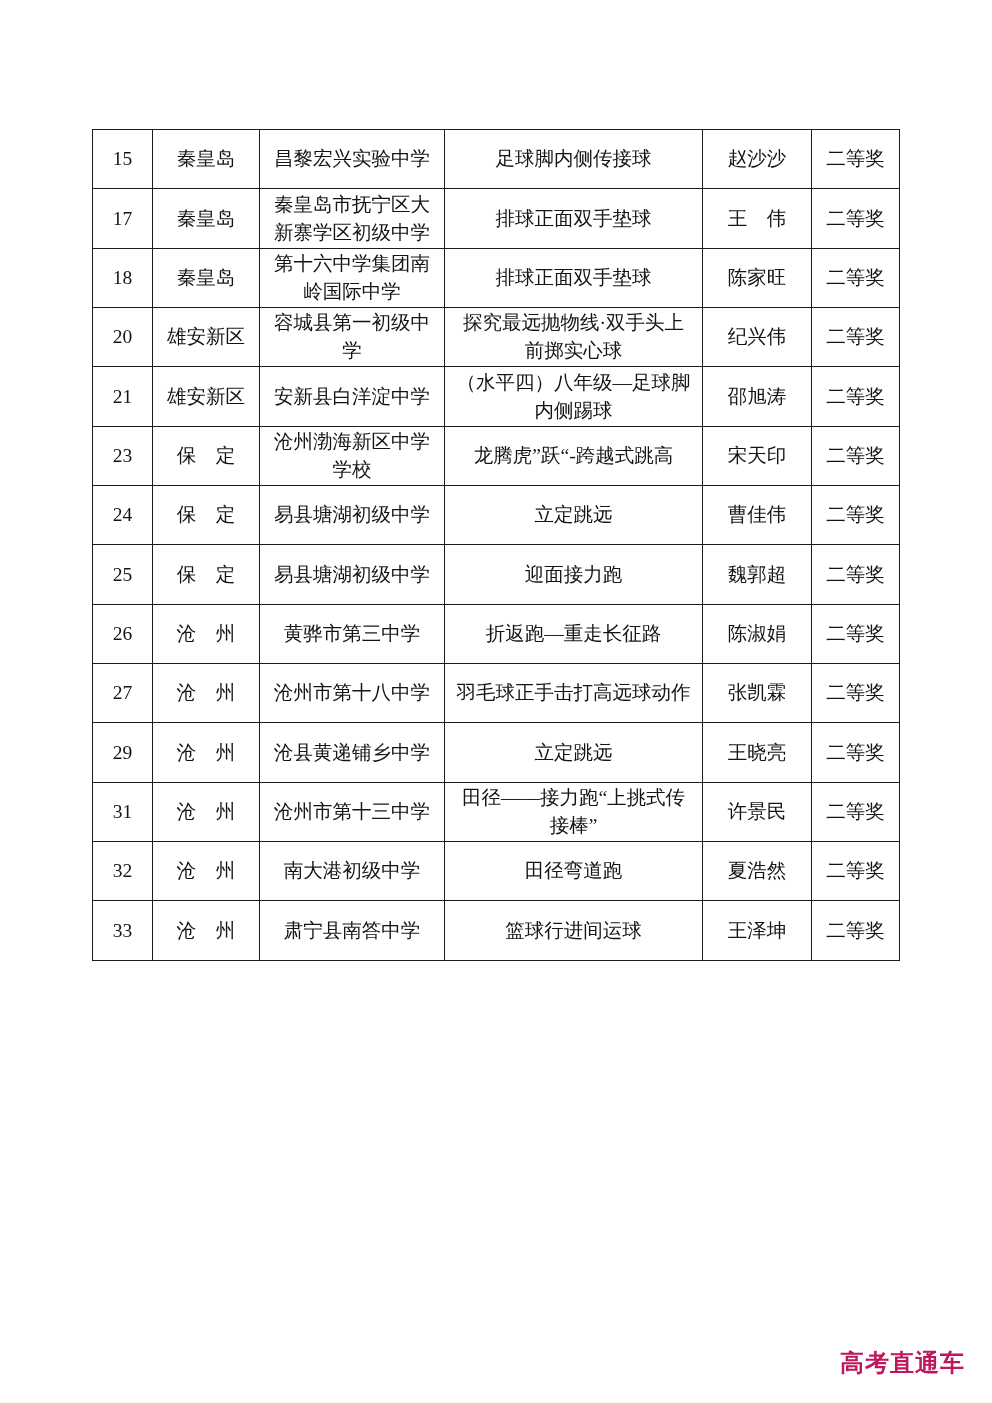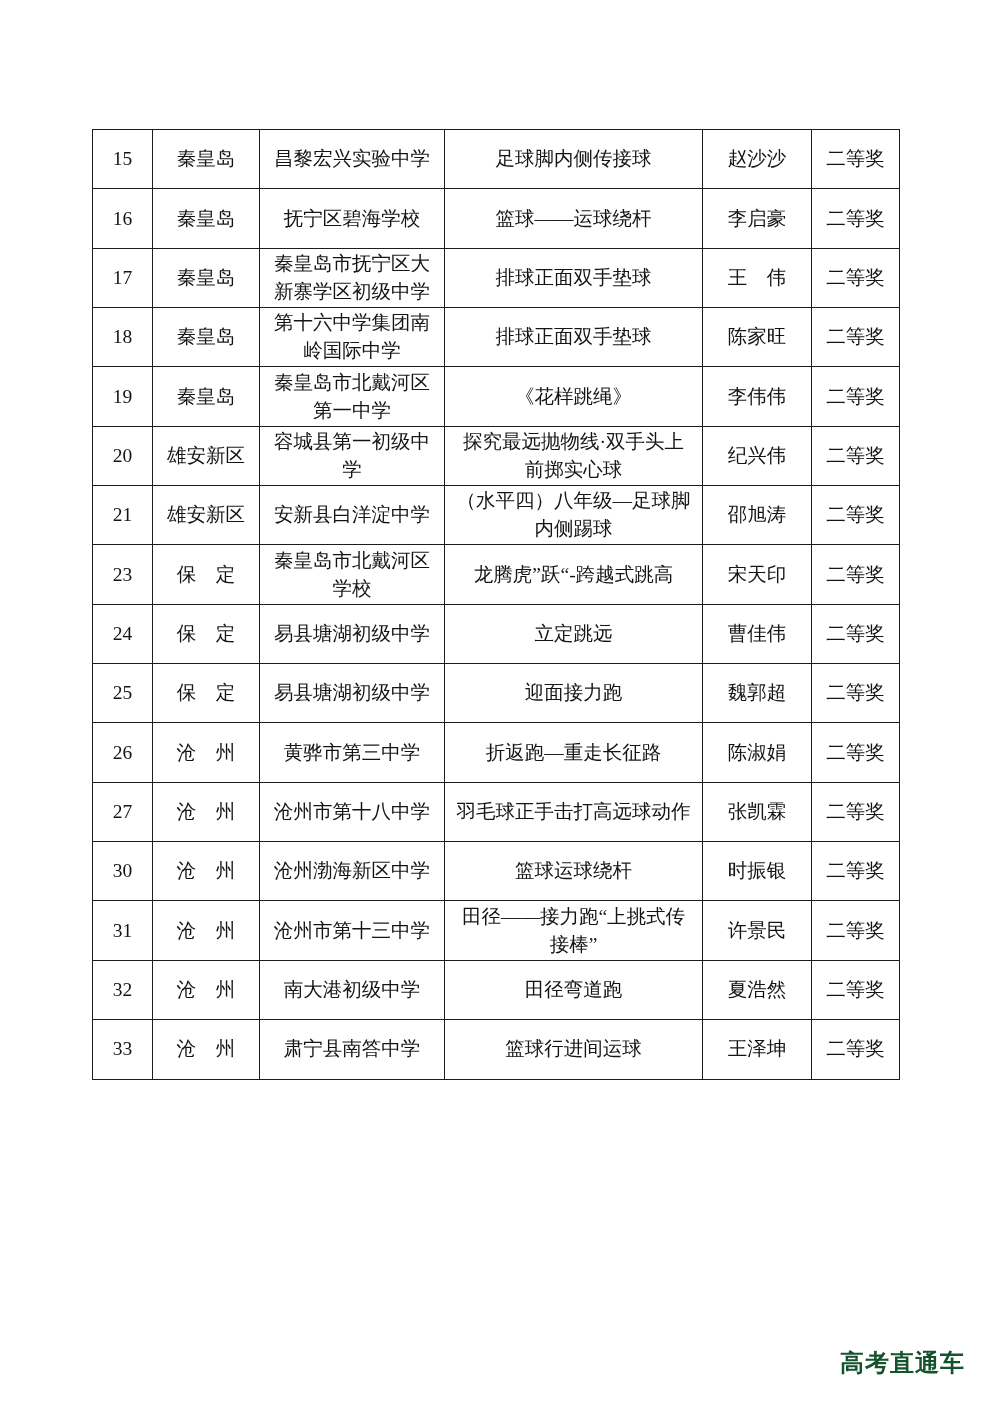--- a/index.html
+++ b/index.html
@@ -41,21 +41,21 @@
   col.c-topic  { width: 258px; }
   col.c-name   { width: 109px; }
   col.c-award  { width: 88px; }
   .watermark {
     position: absolute;
     top: 1347px;
     right: 27px;
     font-family: "Liberation Sans", "DejaVu Sans", sans-serif;
     font-size: 24px;
     font-weight: bold;
-    color: #14532d;
+    color: #be185d;
     text-shadow: 1px 1px 0 #ffffff;
     letter-spacing: 1px;
   }
 </style>
 </head>
 <body>
 
 <div class="page">
 
   <table class="awards">
@@ -70,52 +70,35 @@
     <tbody>
         <tr>
           <td>15</td>
           <td>秦皇岛</td>
           <td>昌黎宏兴实验中学</td>
           <td>足球脚内侧传接球</td>
           <td>赵沙沙</td>
           <td>二等奖</td>
         </tr>
         <tr>
-          <td>16</td>
-          <td>秦皇岛</td>
-          <td>抚宁区碧海学校</td>
-          <td>篮球——运球绕杆</td>
-          <td>李启豪</td>
-          <td>二等奖</td>
-        </tr>
-        <tr>
           <td>17</td>
           <td>秦皇岛</td>
           <td>秦皇岛市抚宁区大
 新寨学区初级中学</td>
           <td>排球正面双手垫球</td>
           <td>王　伟</td>
           <td>二等奖</td>
         </tr>
         <tr>
           <td>18</td>
           <td>秦皇岛</td>
           <td>第十六中学集团南
 岭国际中学</td>
           <td>排球正面双手垫球</td>
           <td>陈家旺</td>
-          <td>二等奖</td>
-        </tr>
-        <tr>
-          <td>19</td>
-          <td>秦皇岛</td>
-          <td>秦皇岛市北戴河区
-第一中学</td>
-          <td>《花样跳绳》</td>
-          <td>李伟伟</td>
           <td>二等奖</td>
         </tr>
         <tr>
           <td>20</td>
           <td>雄安新区</td>
           <td>容城县第一初级中
 学</td>
           <td>探究最远抛物线·双手头上
 前掷实心球</td>
           <td>纪兴伟</td>
@@ -126,21 +109,21 @@
           <td>雄安新区</td>
           <td>安新县白洋淀中学</td>
           <td>（水平四）八年级—足球脚
 内侧踢球</td>
           <td>邵旭涛</td>
           <td>二等奖</td>
         </tr>
         <tr>
           <td>23</td>
           <td>保　定</td>
-          <td>秦皇岛市北戴河区
+          <td>沧州渤海新区中学
 学校</td>
           <td>龙腾虎”跃“-跨越式跳高</td>
           <td>宋天印</td>
           <td>二等奖</td>
         </tr>
         <tr>
           <td>24</td>
           <td>保　定</td>
           <td>易县塘湖初级中学</td>
           <td>立定跳远</td>
@@ -165,25 +148,25 @@
         </tr>
         <tr>
           <td>27</td>
           <td>沧　州</td>
           <td>沧州市第十八中学</td>
           <td>羽毛球正手击打高远球动作</td>
           <td>张凯霖</td>
           <td>二等奖</td>
         </tr>
         <tr>
-          <td>30</td>
+          <td>29</td>
           <td>沧　州</td>
-          <td>沧州渤海新区中学</td>
-          <td>篮球运球绕杆</td>
-          <td>时振银</td>
+          <td>沧县黄递铺乡中学</td>
+          <td>立定跳远</td>
+          <td>王晓亮</td>
           <td>二等奖</td>
         </tr>
         <tr>
           <td>31</td>
           <td>沧　州</td>
           <td>沧州市第十三中学</td>
           <td>田径——接力跑“上挑式传
 接棒”</td>
           <td>许景民</td>
           <td>二等奖</td>

